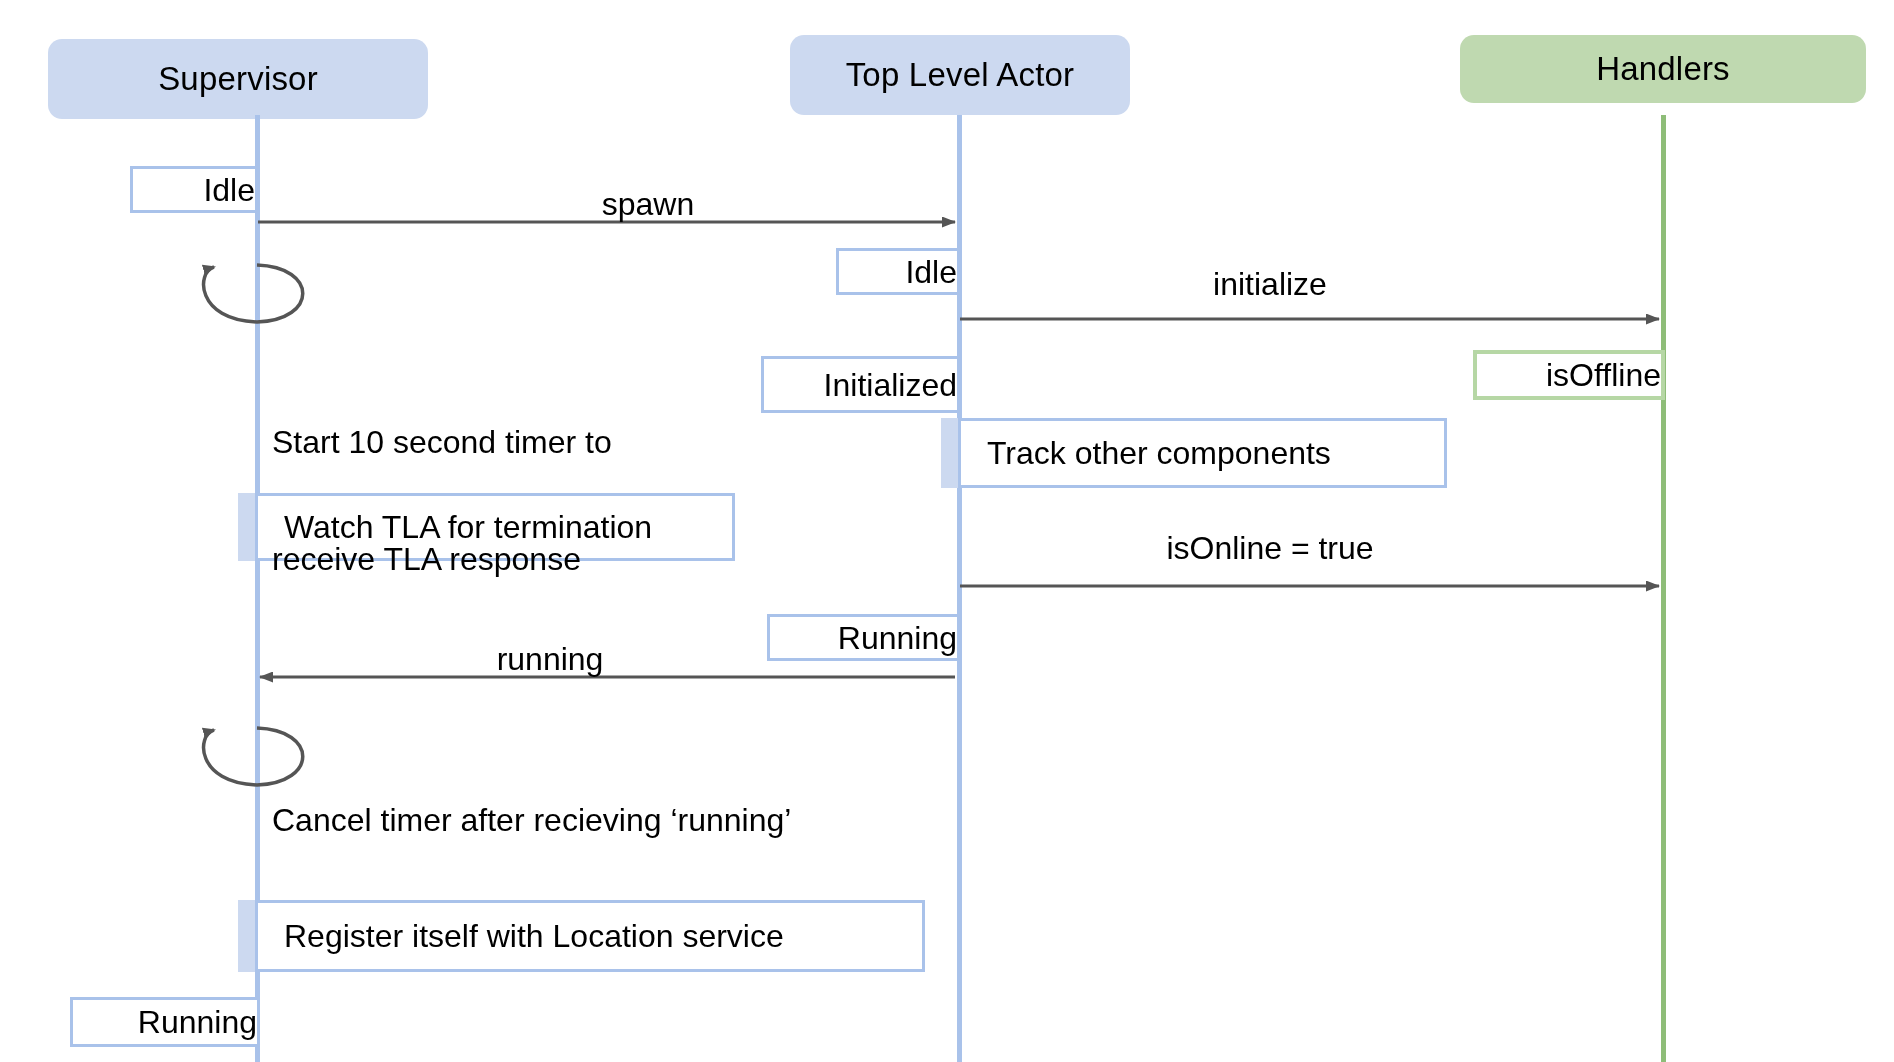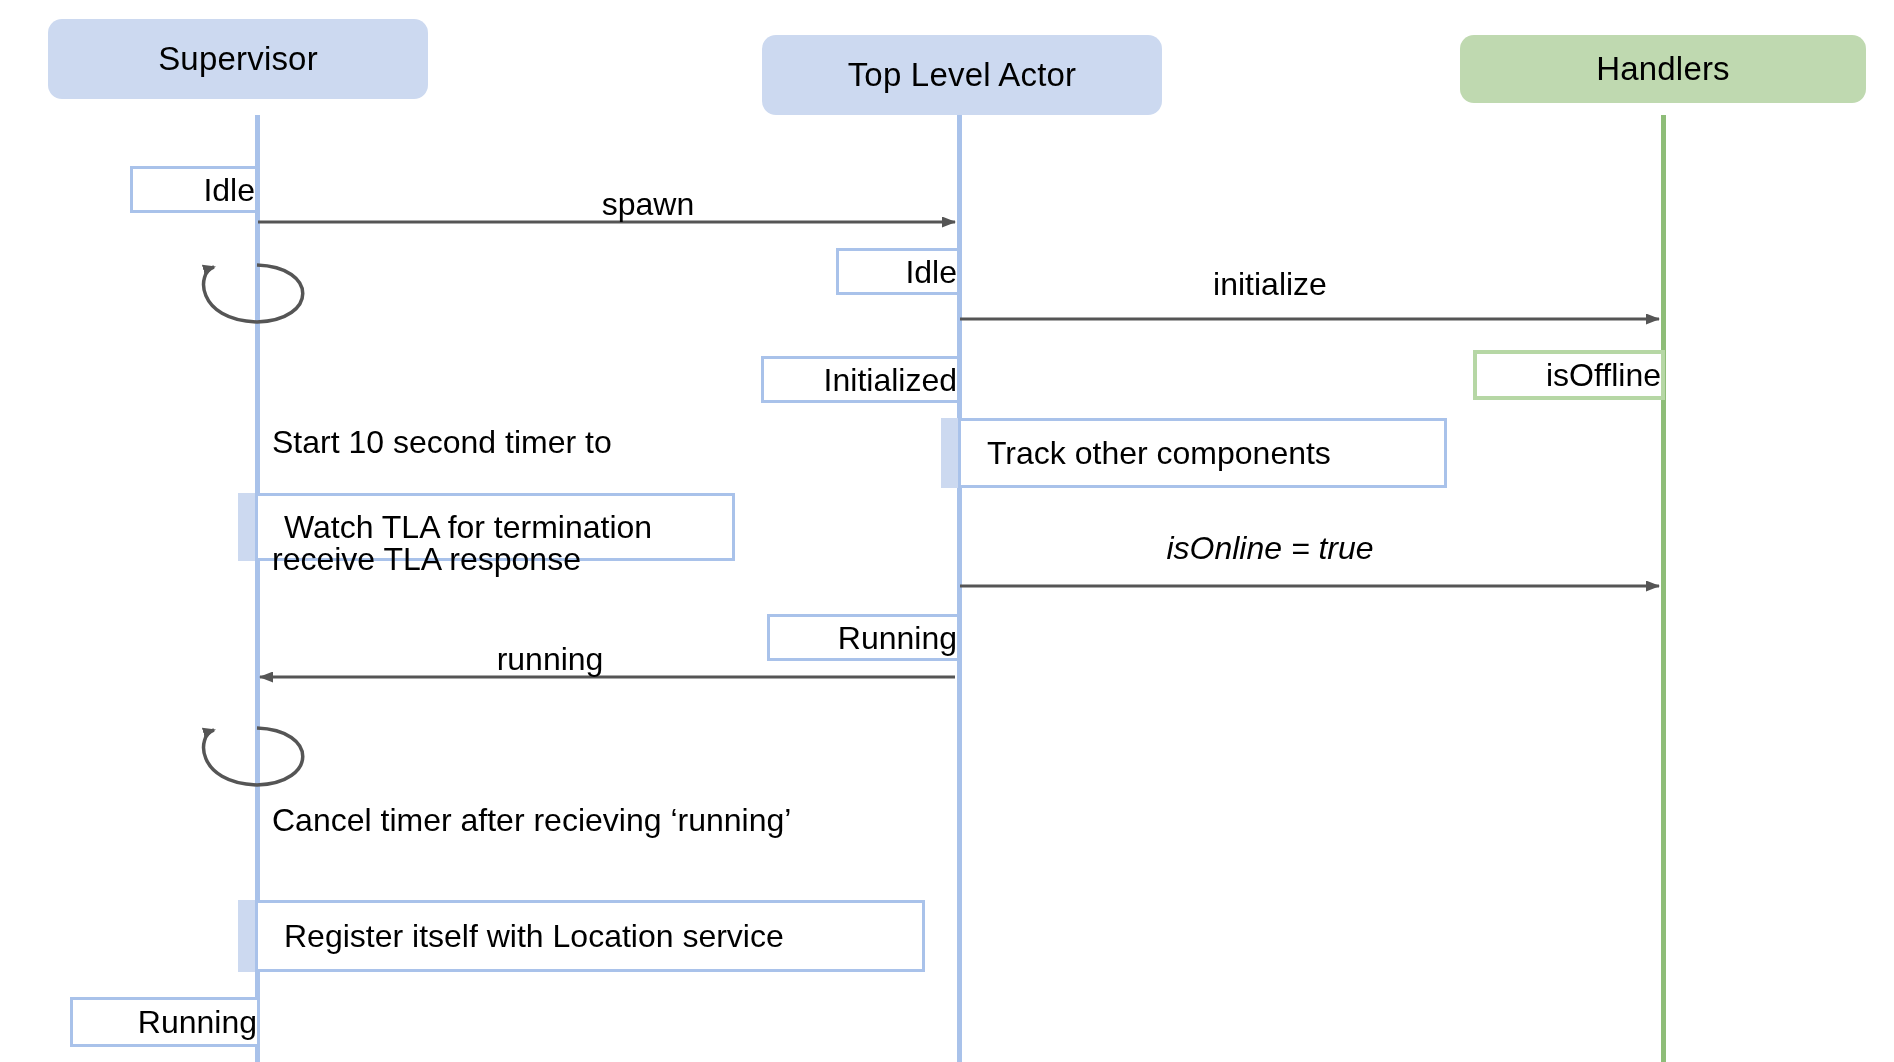--- a/index.html
+++ b/index.html
@@ -107,25 +107,25 @@
     width: 1894px;
     height: 1062px;
     pointer-events: none;
   }
 </style>
 </head>
 <body>
 
 <div id="canvas">
 
-  <div class="participant blue" style="left:48px; top:19px; width:380px; height:80px;">
+  <div class="participant blue" style="left:48px; top:39px; width:380px; height:80px;">
     <span>Supervisor</span>
   </div>
 
-  <div class="participant blue" style="left:762px; top:35px; width:400px; height:80px;">
+  <div class="participant blue" style="left:790px; top:35px; width:340px; height:80px;">
     <span>Top Level Actor</span>
   </div>
 
   <div class="participant green" style="left:1460px; top:35px; width:406px; height:68px;">
     <span>Handlers</span>
   </div>
 
   <div class="lifeline blue" style="left:255px; top:115px; height:947px;"></div>
 
   <div class="lifeline blue" style="left:957px; top:115px; height:947px;"></div>
@@ -161,33 +161,33 @@
 
     <path d="M 257 265 C 318 267 318 320 257 322 C 196 320 196 272 214 267" fill="none" stroke="#555555" stroke-width="3.5" marker-end="url(#ah-loop)"></path>
 
     <path d="M 257 728 C 318 730 318 783 257 785 C 196 783 196 735 214 730" fill="none" stroke="#555555" stroke-width="3.5" marker-end="url(#ah-loop)"></path>
   </svg>
 
   <div class="msglabel" style="left:548px; top:188px; width:200px;">spawn</div>
 
   <div class="msglabel" style="left:1150px; top:268px; width:240px;">initialize</div>
 
-  <div class="msglabel" style="left:1110px; top:532px; width:320px;font-style:italic;">isOnline = true</div>
+  <div class="msglabel" style="left:1110px; top:532px; width:320px;">isOnline = true</div>
 
   <div class="msglabel" style="left:430px; top:643px; width:240px;">running</div>
 
   <div class="statebox blue" style="left:130px; top:166px; width:128px; height:47px;">
     <span>Idle</span>
   </div>
 
   <div class="statebox blue" style="left:836px; top:248px; width:124px; height:47px;">
     <span>Idle</span>
   </div>
 
-  <div class="statebox blue" style="left:761px; top:356px; width:199px; height:47px;">
+  <div class="statebox blue" style="left:761px; top:356px; width:199px; height:57px;">
     <span>Initialized</span>
   </div>
 
   <div class="statebox blue" style="left:767px; top:614px; width:193px; height:47px;">
     <span>Running</span>
   </div>
 
   <div class="statebox green" style="left:1473px; top:350px; width:192px; height:50px;">
     <span>isOffline</span>
   </div>

